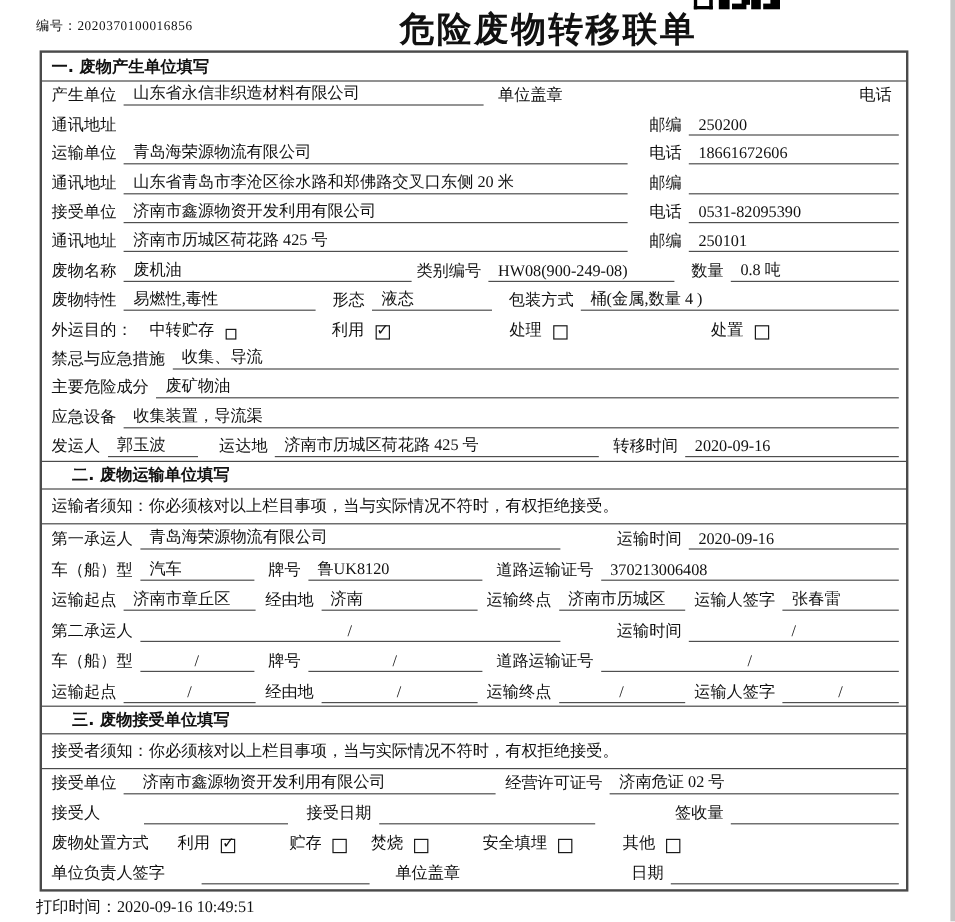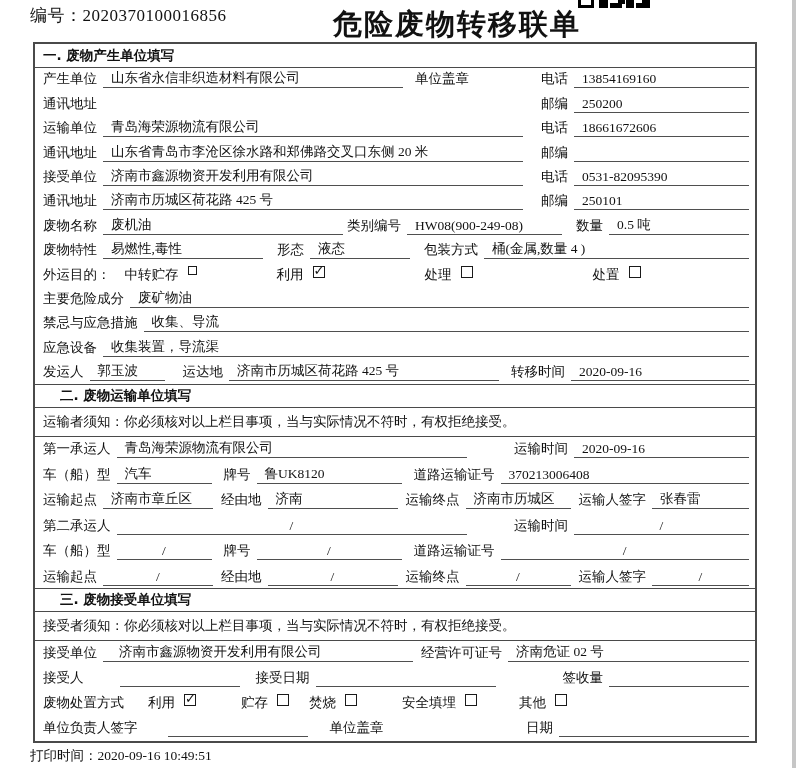--- a/index.html
+++ b/index.html
@@ -2,21 +2,21 @@
 <html><head>
 <meta charset="utf-8">
 <style>
   * { box-sizing: border-box; margin: 0; padding: 0; }
   html,body { width:796px; height:768px; background:#fff; overflow:hidden; }
   body {
     position:relative;
     font-family:"Liberation Serif","DejaVu Serif",serif;
     color:#111; font-size:13.5px;
   }
-  .serial { position:absolute; left:30px; top:4px; font-size:17px; letter-spacing:.5px; }
+  .serial { position:absolute; left:30px; top:14px; font-size:11px; letter-spacing:.5px; }
   .title  { position:absolute; left:333px; top:5px; font-size:29px; font-weight:bold;
             font-family:"DejaVu Sans","Liberation Sans",sans-serif; letter-spacing:2px; }
   .qr { position:absolute; left:578px; top:0; }
   .scroll-strip { position:absolute; right:0; top:0; width:4px; height:768px; background:#c6c6c6; }
 
   .doc { position:absolute; left:33px; top:42px; width:724px; border:2px solid #4a4a4a; background:#fff; }
 
   .sec-h { height:24px; display:flex; align-items:center; padding-left:8px;
            font-family:"DejaVu Sans","Liberation Sans",sans-serif; font-weight:bold; font-size:13.5px;
            border-bottom:1.5px solid #4a4a4a;text-align:center; }
@@ -35,21 +35,21 @@
          display:flex; align-items:flex-end; overflow:visible; }
   .u.c { justify-content:center; padding-left:0; }
   .fl  { flex:1 1 auto; }
   .grp { display:flex; align-items:flex-start; margin-left:auto; }
 
   .w75{width:75px}.w95{width:95px}.w100{width:100px}.w105{width:105px}.w110{width:110px}
   .w120{width:120px}.w130{width:130px}.w140{width:140px}.w145{width:145px}.w155{width:155px}
   .w160{width:160px}.w175{width:175px}.w180{width:180px}.w190{width:190px}.w240{width:240px}
   .w270{width:270px}.w300{width:300px}.w310{width:310px}.w350{width:350px}.w420{width:420px}
 
-  .opt { display:inline-flex; align-items:flex-start; }
+  .opt { display:inline-flex; align-items:flex-end; }
   .cb  { position:relative; width:12px; height:12px; border:1.2px solid #1a1a1a;
          flex:none; margin-left:9px; margin-bottom:1px; }
   .cb.small { width:9px; height:9px; }
   .cb.checked::after { content:"✓"; position:absolute; left:0px; top:-4px; font-size:13px;
          font-weight:bold; font-family:"DejaVu Sans","Liberation Sans",sans-serif; }
 
   .print-line { position:absolute; left:30px; top:747px; font-size:13.5px; }
 </style>
 </head>
 <body>
@@ -72,21 +72,20 @@
 <div class="doc">
 
   <div class="sec-h">一. 废物产生单位填写</div>
 
   <div class="row s1r">
     <span class="lab">产生单位</span>
     <span class="u w300">山东省永信非织造材料有限公司</span>
     <span class="lab" style="margin-left:12px">单位盖章</span>
     <span class="grp">
         <span class="lab">电话</span>
-        <span class="u w175">13854169160</span>
       </span>
   </div>
 
   <div class="row s1r">
     <span class="lab">通讯地址</span>
     <span class="grp">
         <span class="lab">邮编</span>
         <span class="u w175">250200</span>
       </span>
   </div>
@@ -127,21 +126,21 @@
       </span>
   </div>
 
   <div class="row s1r">
     <span class="lab">废物名称</span>
     <span class="u w240">废机油</span>
     <span class="lab" style="margin-left:4px">类别编号</span>
     <span class="u w155">HW08(900-249-08)</span>
     <span class="grp">
         <span class="lab">数量</span>
-        <span class="u w140">0.5 吨</span>
+        <span class="u w140">0.8 吨</span>
       </span>
   </div>
 
   <div class="row s1r">
     <span class="lab">废物特性</span>
     <span class="u w160">易燃性,毒性</span>
     <span class="lab" style="margin-left:14px">形态</span>
     <span class="u w100">液态</span>
     <span class="lab" style="margin-left:14px">包装方式</span>
     <span class="u fl">桶(金属,数量 4 )</span>
@@ -161,27 +160,27 @@
         <span>处理</span>
         <span class="cb"></span>
       </span>
     <span class="opt" style="margin-left:120px">
         <span>处置</span>
         <span class="cb"></span>
       </span>
   </div>
 
   <div class="row s1r">
+    <span class="lab">禁忌与应急措施</span>
+    <span class="u fl">收集、导流</span>
+  </div>
+
+  <div class="row s1r">
     <span class="lab">主要危险成分</span>
     <span class="u fl">废矿物油</span>
-  </div>
-
-  <div class="row s1r">
-    <span class="lab">禁忌与应急措施</span>
-    <span class="u fl">收集、导流</span>
   </div>
 
   <div class="row s1r">
     <span class="lab">应急设备</span>
     <span class="u fl">收集装置，导流渠</span>
   </div>
 
   <div class="row s1r">
     <span class="lab">发运人</span>
     <span class="u w75">郭玉波</span>

